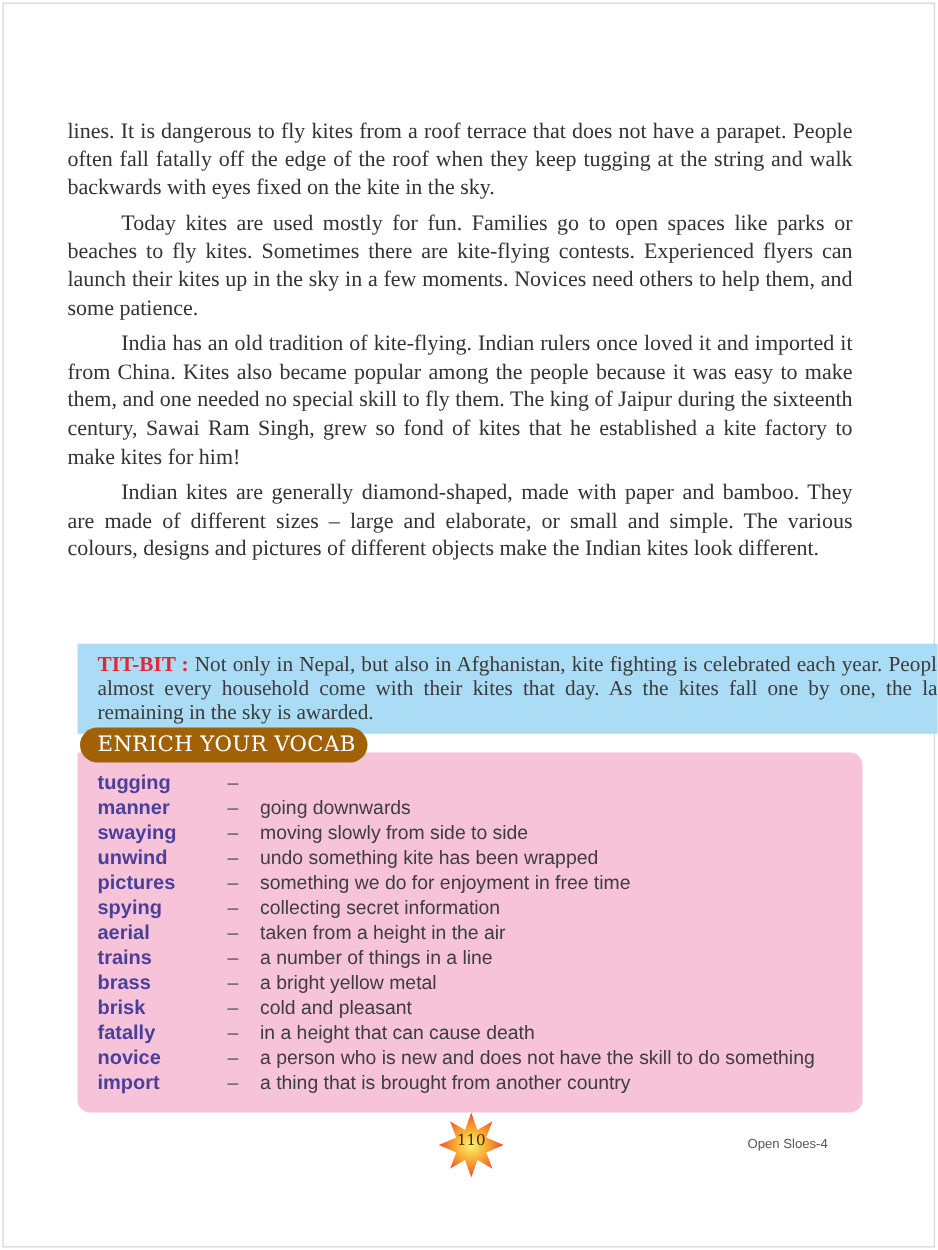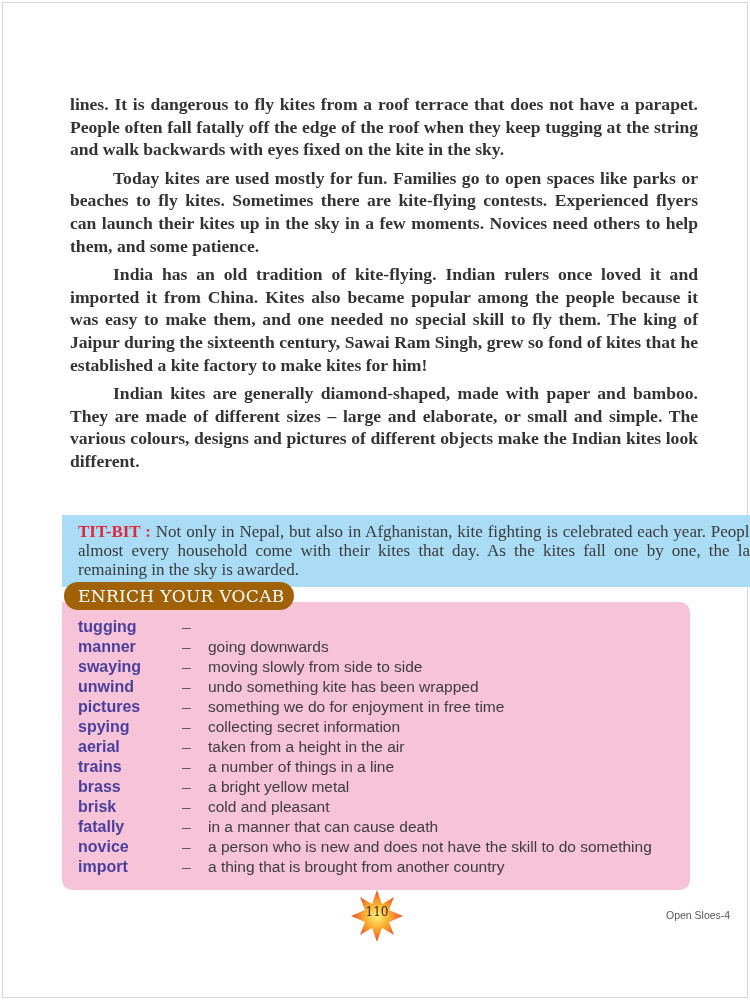--- a/index.html
+++ b/index.html
@@ -3,23 +3,23 @@
   <meta charset="utf-8">
   <style>
     * { box-sizing: border-box; margin: 0; padding: 0; }
     html, body { width: 750px; height: 1000px; background: #ffffff; overflow: hidden; }
     body { position: relative; font-family: "DejaVu Serif", "Liberation Serif", serif; color: #2b2b2b; }
     .page-border {
       position: absolute; left: 2px; top: 2px; width: 746px; height: 996px;
       border: 1px solid #d6d6d6;
     }
     .body-text {
-      position: absolute; left: 70px; top: 93px; width: 628px;
+      position: absolute; left: 54px; top: 93px; width: 628px;
       font-family: "Liberation Serif", "DejaVu Serif", serif;
-      font-size: 17.6px; line-height: 22.6px; text-align: justify; color: #333; font-weight: bold;
+      font-size: 17.6px; line-height: 22.6px; text-align: justify; color: #333;
     }
     .body-text p { margin-bottom: 6px; }
     .body-text p.indent { text-indent: 43px; }
     .titbit {
       position: absolute; left: 62px; top: 504px; width: 747px; height: 72px;
       background: #aadcf6; padding: 8px 14px 0 16px;
       font-family: "Liberation Serif", "DejaVu Serif", serif;
       font-size: 17px; line-height: 18.8px; text-align: justify; color: #3a3a3a; margin-top: 11px;
     }
     .titbit .label { color: #e0283b; font-weight: bold; }
@@ -40,21 +40,21 @@
     }
     .vocab-word { width: 104px; color: #4a3f9c; font-weight: bold; font-size: 16px; }
     .vocab-dash { width: 26px; color: #555; }
     .vocab-def { color: #3d3d3d; white-space: nowrap; }
     .page-star { position: absolute; left: 349px; top: 888px; width: 56px; height: 56px; }
     .page-number {
       position: absolute; left: 349px; top: 905px; width: 56px; text-align: center;
       font-family: "DejaVu Serif", serif; font-size: 12px; font-weight: normal; color: #3b2b10;
     }
     .footer-title {
-      position: absolute; left: 666px; top: 909px;
+      position: absolute; left: 598px; top: 909px;
       font-family: "Liberation Sans", "DejaVu Sans", sans-serif; font-size: 10.5px; color: #555;
     }
   </style>
 </head>
 <body>
 
 <div class="page-border"></div>
 
 <div class="body-text">
   <p>lines. It is dangerous to fly kites from a roof terrace that does not have a parapet. People often fall fatally off the edge of the roof when they keep tugging at the string and walk backwards with eyes fixed on the kite in the sky.</p>
@@ -114,21 +114,21 @@
       <span class="vocab-def">a bright yellow metal</span>
     </div>
   <div class="vocab-row">
       <span class="vocab-word">brisk</span>
       <span class="vocab-dash">–</span>
       <span class="vocab-def">cold and pleasant</span>
     </div>
   <div class="vocab-row">
       <span class="vocab-word">fatally</span>
       <span class="vocab-dash">–</span>
-      <span class="vocab-def">in a manner that can cause death</span>
+      <span class="vocab-def">in a height that can cause death</span>
     </div>
   <div class="vocab-row">
       <span class="vocab-word">novice</span>
       <span class="vocab-dash">–</span>
       <span class="vocab-def">a person who is new and does not have the skill to do something</span>
     </div>
   <div class="vocab-row">
       <span class="vocab-word">import</span>
       <span class="vocab-dash">–</span>
       <span class="vocab-def">a thing that is brought from another country</span>

